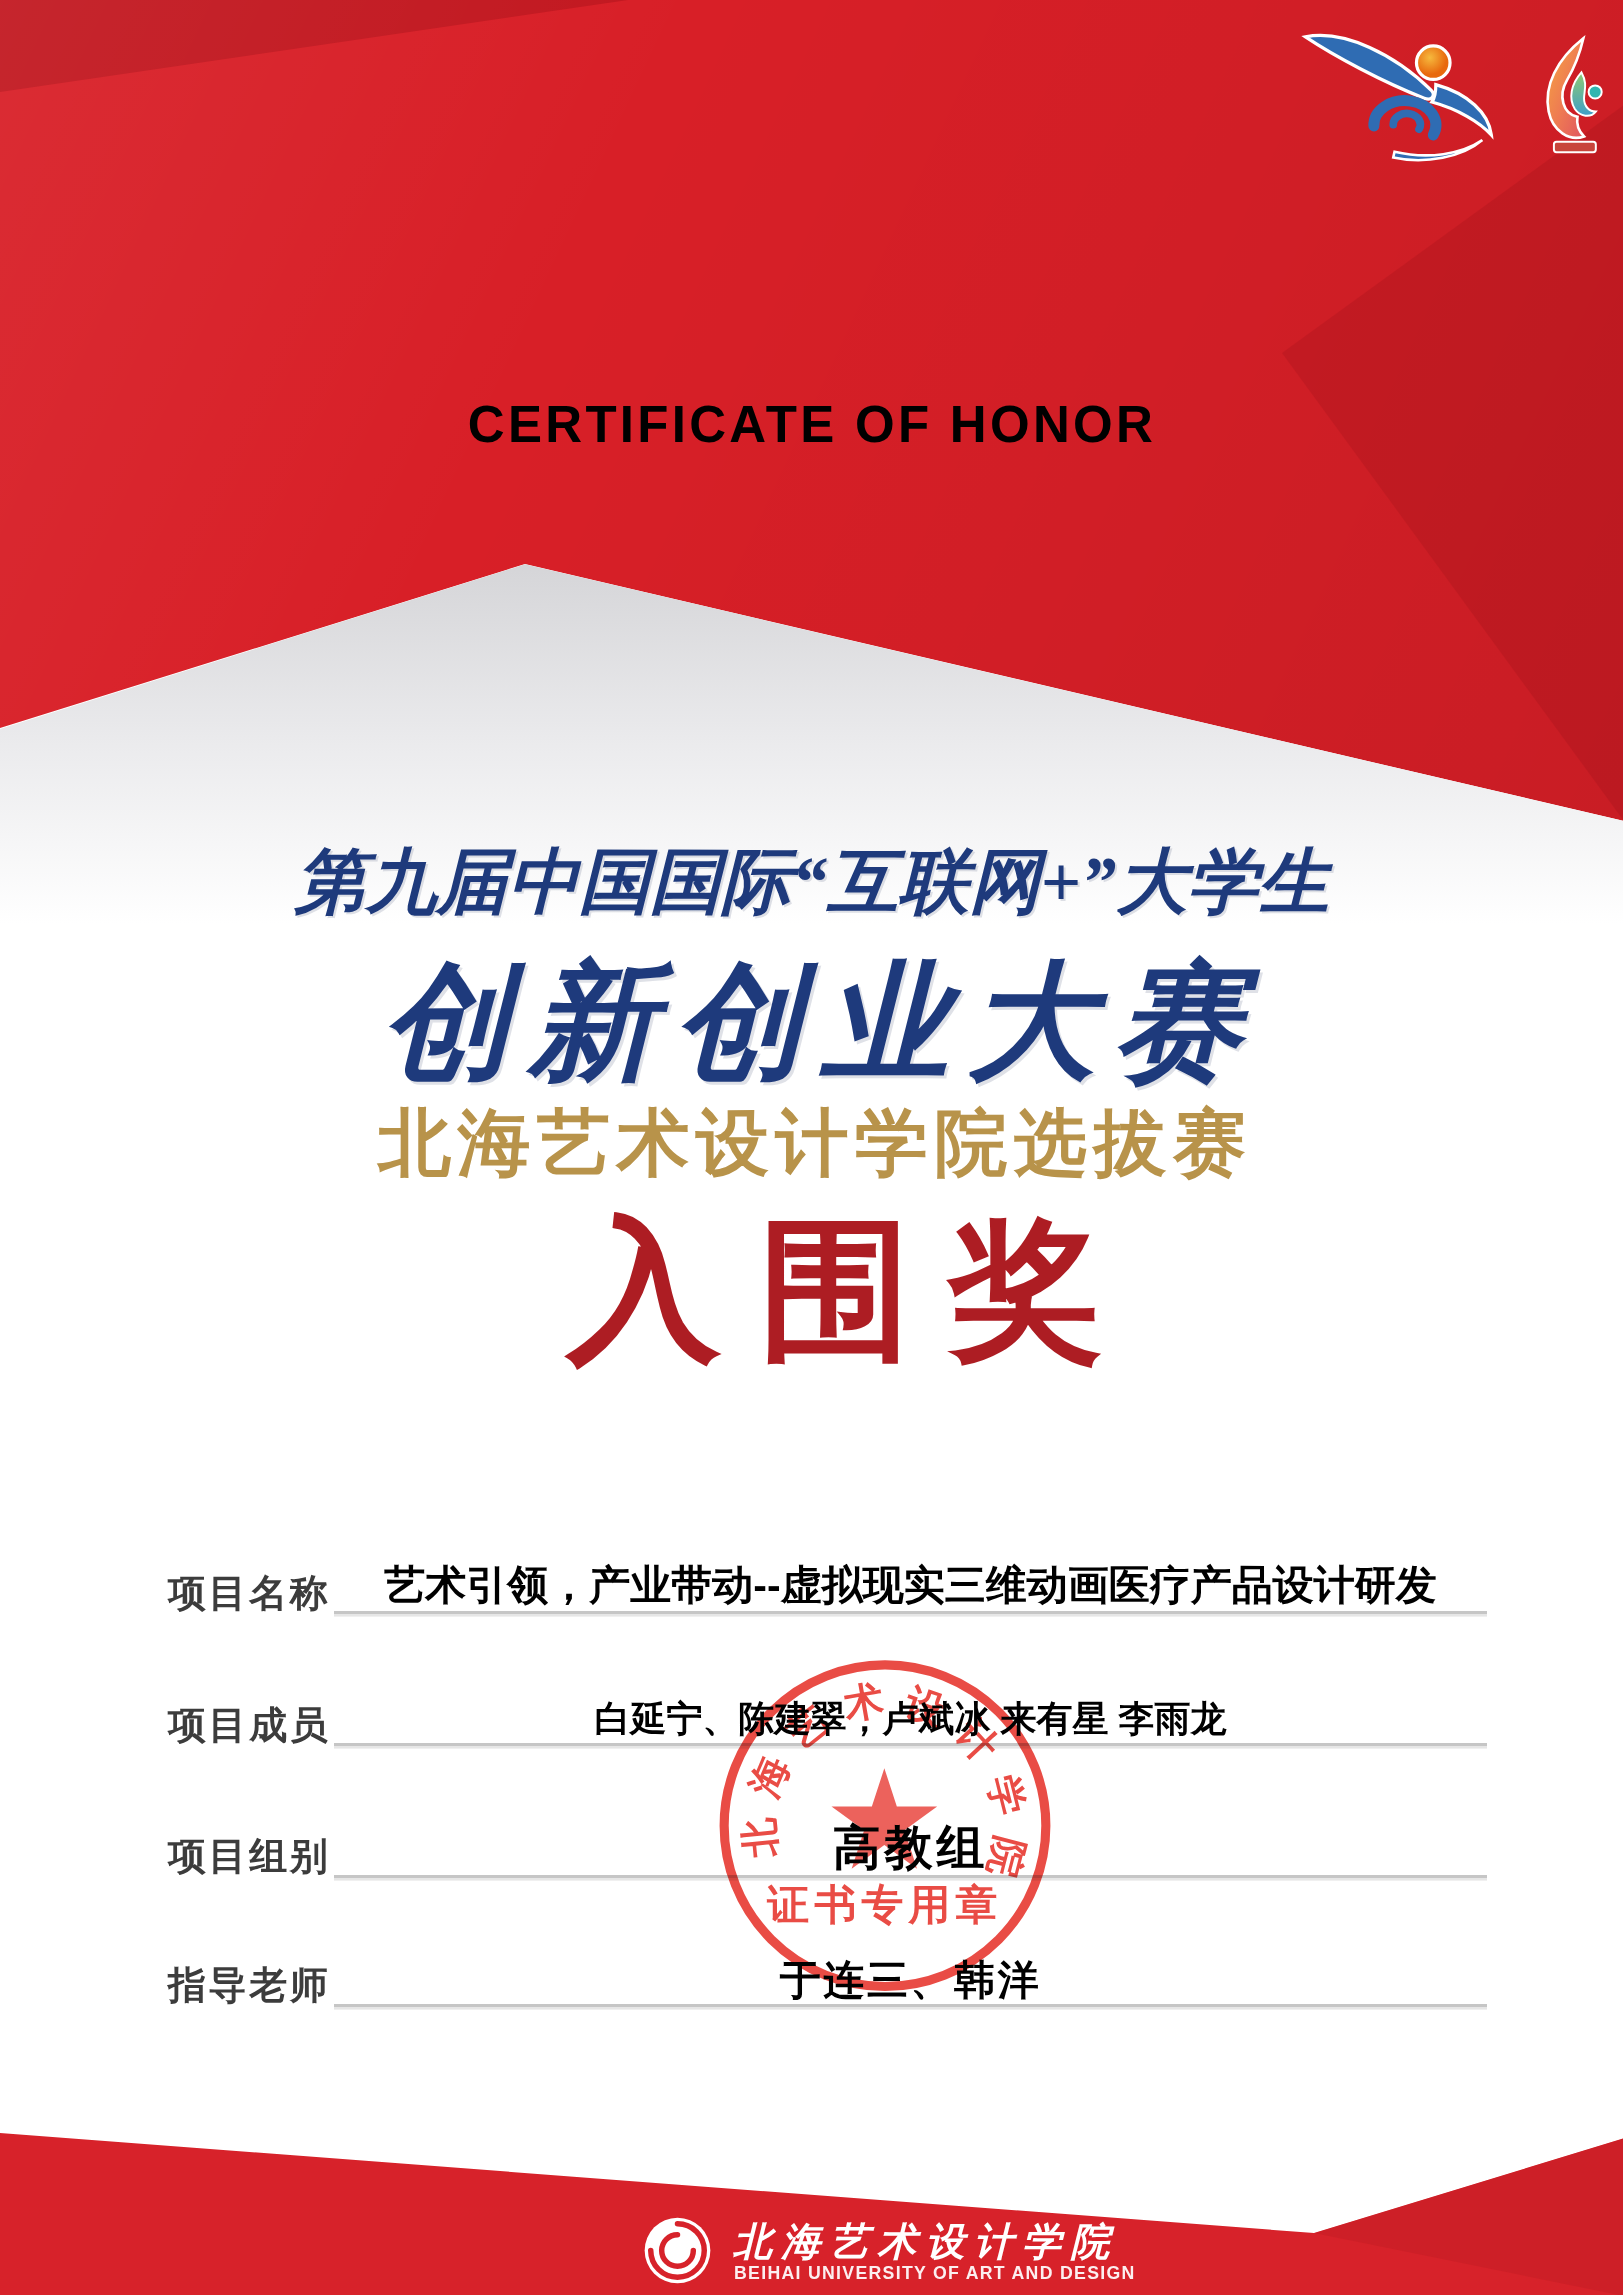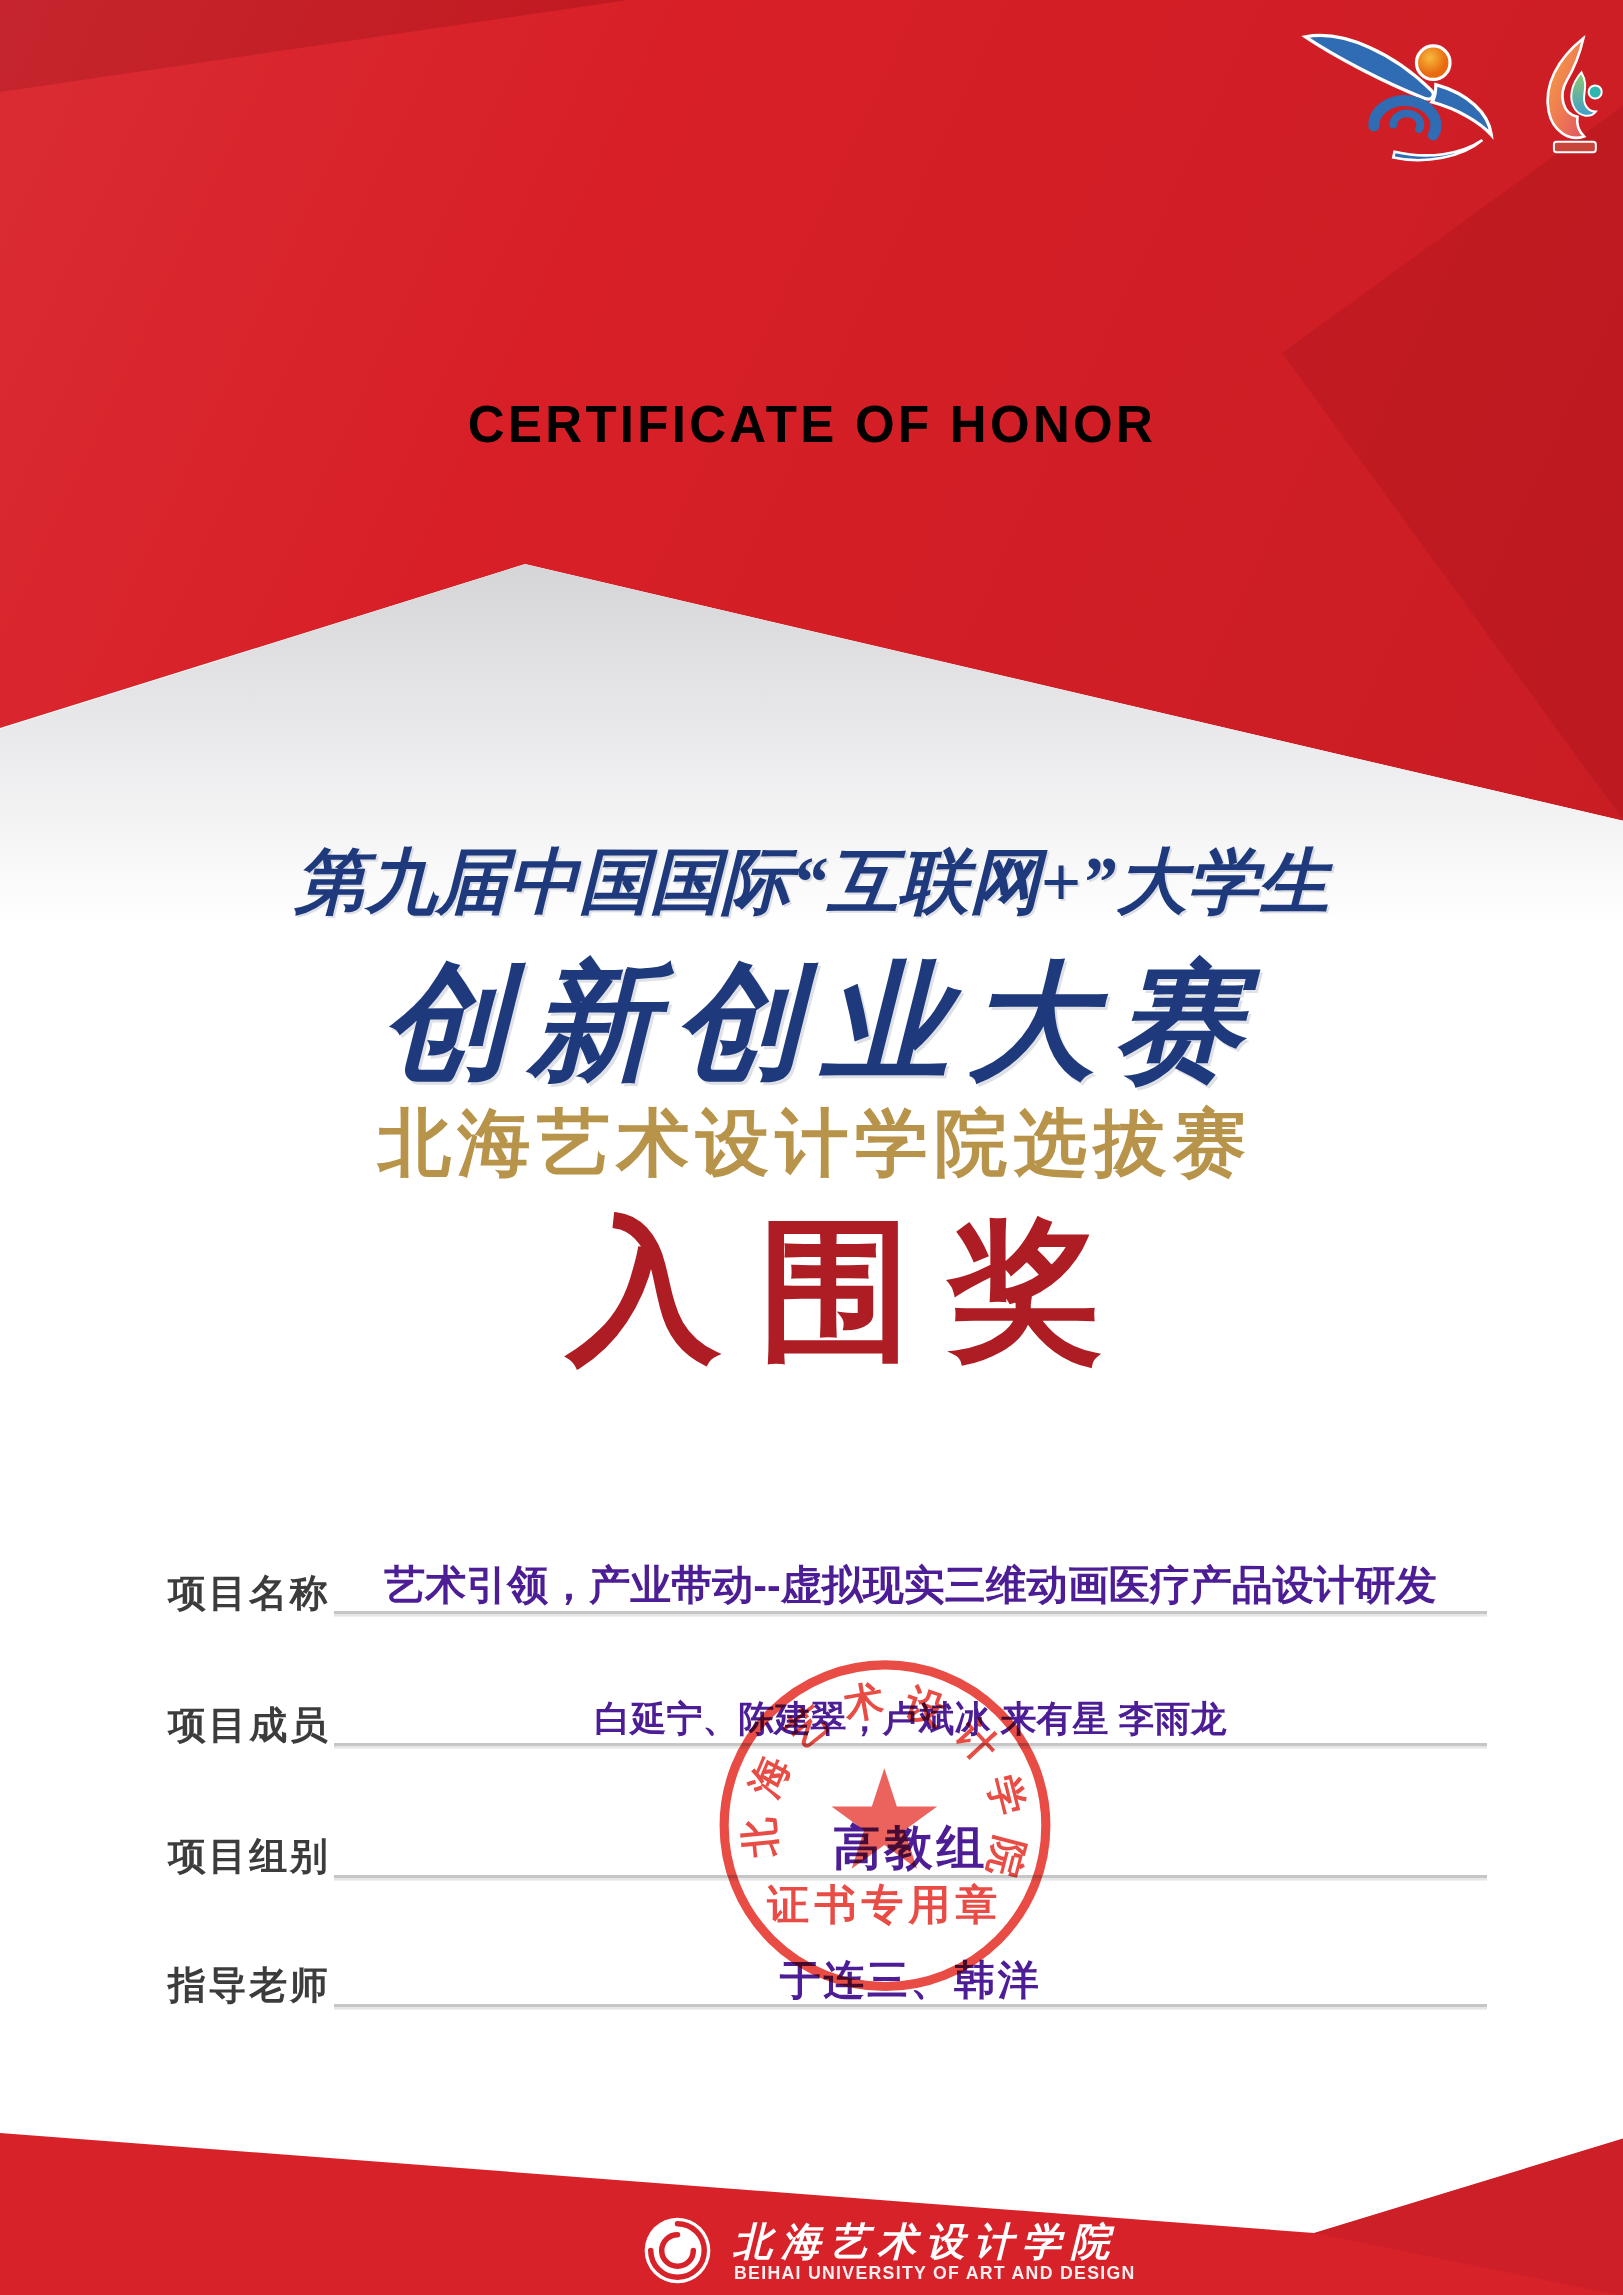--- a/index.html
+++ b/index.html
@@ -40,21 +40,21 @@
   .award-text{left:0;top:1214px;width:1624px;text-align:center;color:#ad1d23;
           font-family:"Liberation Serif", serif;font-weight:700;
           font-size:154px;letter-spacing:37px;text-indent:37px;line-height:1;padding-left:23px;}
 
   
   .form-label{left:144px;width:196px;color:#3c3c3c;font-weight:700;font-size:38px;
           letter-spacing:2.6px;line-height:1;margin-left:24px;}
   .lab-1{top:1574px;} .lab-2{top:1706px;} .lab-3{top:1837px;} .lab-4{top:1966px;}
   .form-line{left:334px;width:1153px;height:3.3px;background:#c6c6c6;box-shadow:0 2.6px 0 #e6e6e6;}
   .line-1{top:1611px;} .line-2{top:1743px;} .line-3{top:1875px;} .line-4{top:2004px;}
-  .form-value{left:334px;width:1153px;text-align:center;color:#4c1d95;font-weight:700;line-height:1;}
+  .form-value{left:334px;width:1153px;text-align:center;color:#000000;font-weight:700;line-height:1;}
   .val-1{top:1565px;font-size:41px;}
   .val-2{top:1701px;font-size:36px;}
   .val-3{top:1824px;font-size:48px;letter-spacing:3.9px;}
   .val-4{top:1960px;font-size:41px;letter-spacing:2.6px;}
 
   
   .seal{left:715px;top:1657px;width:340px;height:340px;mix-blend-mode:multiply;opacity:.96;}
 
   
   .footer{left:0;top:2120px;width:1624px;height:176px;background:#d7222a;

